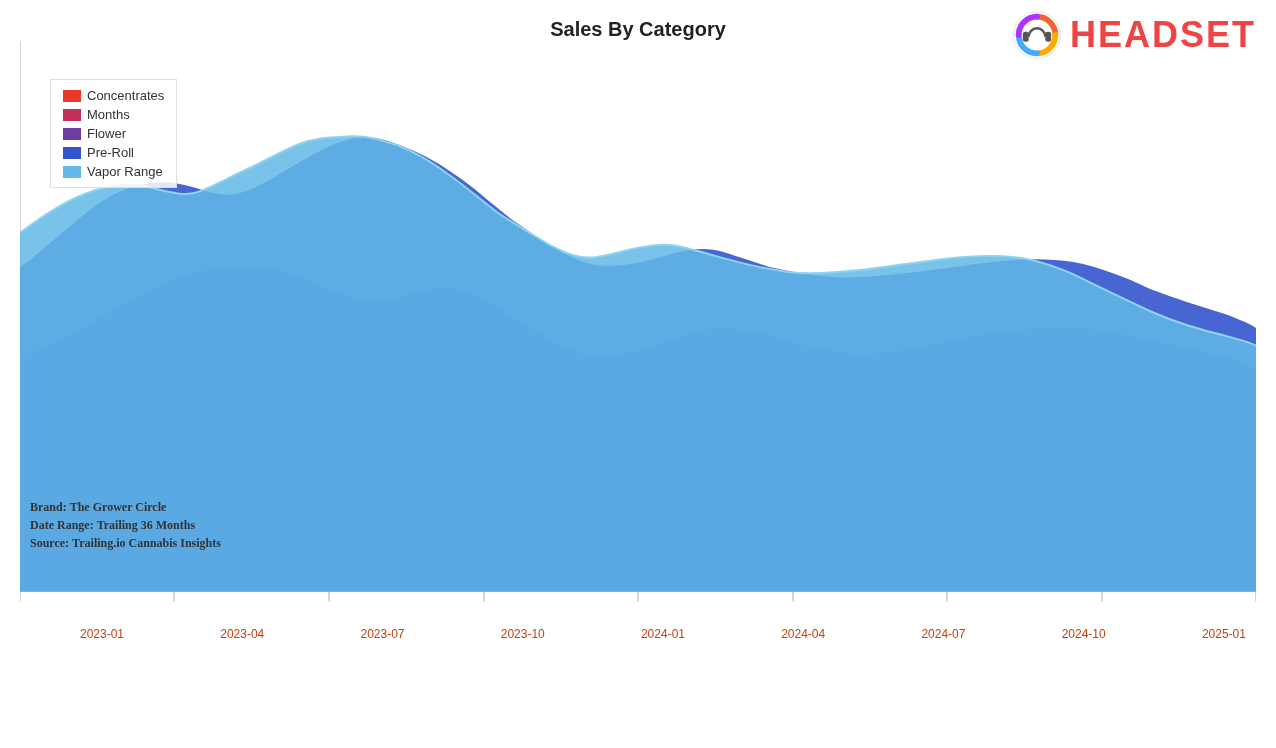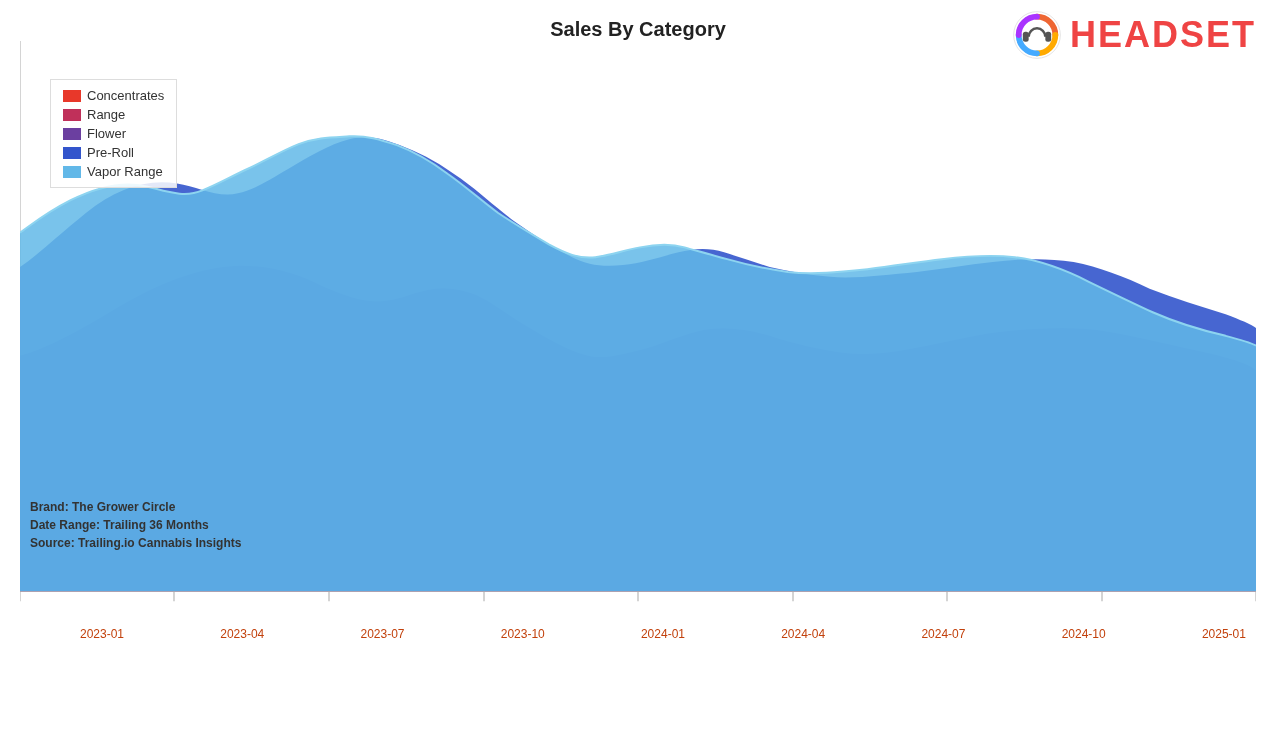--- a/index.html
+++ b/index.html
@@ -102,20 +102,21 @@
       font-size: 12px;
       color: #c2410c;
     }
     .footer {
       position: absolute;
       bottom: 8px;
       left: 30px;
       font-size: 12px;
       color: #333;
       line-height: 1.5;
+      font-family: Liberation Serif, serif;
     }
     .footer span {
       font-weight: bold;
     }
   </style>
 </head>
 <body>
 
 <div class="page">
 
@@ -141,21 +142,21 @@
 
   <div class="chart-area">
 
     <div class="legend">
       <div class="legend-item">
         <span class="legend-color" style="background:#e8382a;"></span>
         <span>Concentrates</span>
       </div>
       <div class="legend-item">
         <span class="legend-color" style="background:#c0305a;"></span>
-        <span>Range</span>
+        <span>Months</span>
       </div>
       <div class="legend-item">
         <span class="legend-color" style="background:#6b3fa0;"></span>
         <span>Flower</span>
       </div>
       <div class="legend-item">
         <span class="legend-color" style="background:#3355cc;"></span>
         <span>Pre-Roll</span>
       </div>
       <div class="legend-item">

